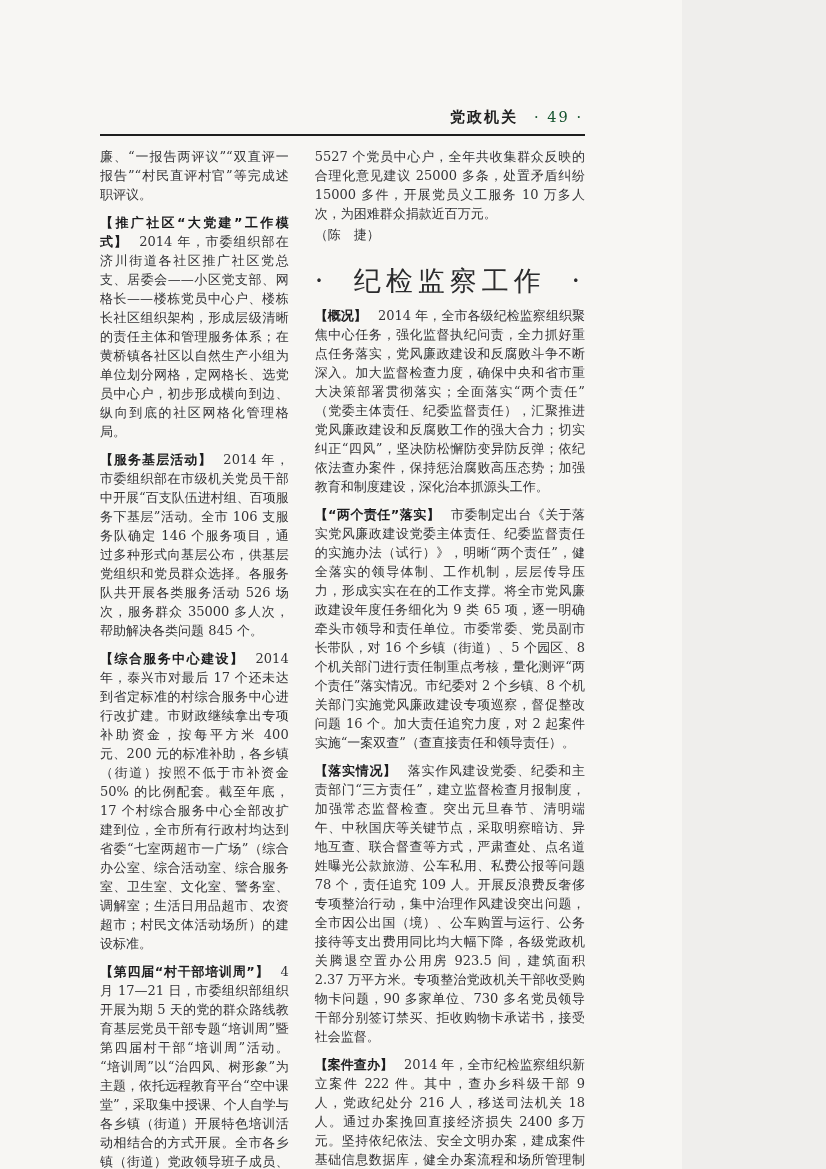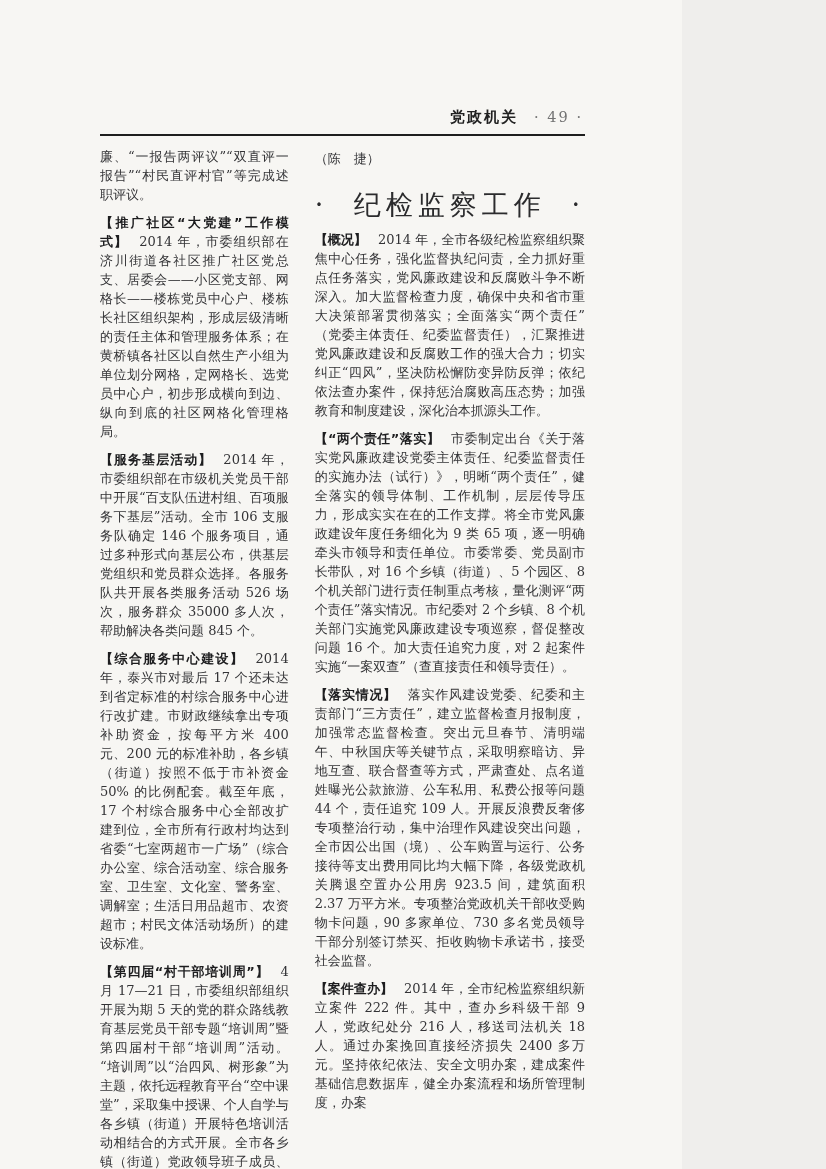--- a/index.html
+++ b/index.html
@@ -29,21 +29,21 @@
   .running-head .section-label{
     font-family:"DejaVu Sans","Liberation Sans",sans-serif;
     font-weight:bold;
     font-size:15px;
     letter-spacing:2px;
     color:#222;
   }
   .running-head .page-number{
     font-size:14.5px;
     letter-spacing:2px;
-    color:#737373;
+    color:#14532d;
   }
   .head-rule{
     margin-top:7px;
     border:none;
     border-top:2px solid #1e1e1e;
     height:0;
   }
   
   .columns{
     margin-top:11px;
@@ -117,35 +117,36 @@
       <p class="entry">
         <span class="entry-title">【第四届“村干部培训周”】</span><span class="entry-text">4 月 17—21 日，市委组织部组织开展为期 5 天的党的群众路线教育基层党员干部专题“培训周”暨第四届村干部“培训周”活动。“培训周”以“治四风、树形象”为主题，依托远程教育平台“空中课堂”，采取集中授课、个人自学与各乡镇（街道）开展特色培训活动相结合的方式开展。全市各乡镇（街道）党政领导班子成员、村（社区）党员干部、大学生村官、基层站所和“两新”组织党员等 30000 余名基层党员干部接受培训。</span>
       </p>
 
       <p class="entry">
         <span class="entry-title">【党员中心户制度】</span><span class="entry-text">2014 年，市委组织部建立健全党员中心户教育培训、岗位承诺、联系服务等管理机制，形成规范完善的制度管理体系，全市 319 个行政村</span>
       </p>
     </div>
 
     <div class="col">
+      <p class="cont">5527 个党员中心户，全年共收集群众反映的合理化意见建议 25000 多条，处置矛盾纠纷 15000 多件，开展党员义工服务 10 万多人次，为困难群众捐款近百万元。</p>
 
       <p class="byline">（陈　捷）</p>
 
       <h2 class="chapter-heading">· 纪检监察工作 ·</h2>
 
       <p class="entry">
         <span class="entry-title">【概况】</span><span class="entry-text">2014 年，全市各级纪检监察组织聚焦中心任务，强化监督执纪问责，全力抓好重点任务落实，党风廉政建设和反腐败斗争不断深入。加大监督检查力度，确保中央和省市重大决策部署贯彻落实；全面落实“两个责任”（党委主体责任、纪委监督责任），汇聚推进党风廉政建设和反腐败工作的强大合力；切实纠正“四风”，坚决防松懈防变异防反弹；依纪依法查办案件，保持惩治腐败高压态势；加强教育和制度建设，深化治本抓源头工作。</span>
       </p>
 
       <p class="entry">
         <span class="entry-title">【“两个责任”落实】</span><span class="entry-text">市委制定出台《关于落实党风廉政建设党委主体责任、纪委监督责任的实施办法（试行）》，明晰“两个责任”，健全落实的领导体制、工作机制，层层传导压力，形成实实在在的工作支撑。将全市党风廉政建设年度任务细化为 9 类 65 项，逐一明确牵头市领导和责任单位。市委常委、党员副市长带队，对 16 个乡镇（街道）、5 个园区、8 个机关部门进行责任制重点考核，量化测评“两个责任”落实情况。市纪委对 2 个乡镇、8 个机关部门实施党风廉政建设专项巡察，督促整改问题 16 个。加大责任追究力度，对 2 起案件实施“一案双查”（查直接责任和领导责任）。</span>
       </p>
 
       <p class="entry">
-        <span class="entry-title">【落实情况】</span><span class="entry-text">落实作风建设党委、纪委和主责部门“三方责任”，建立监督检查月报制度，加强常态监督检查。突出元旦春节、清明端午、中秋国庆等关键节点，采取明察暗访、异地互查、联合督查等方式，严肃查处、点名道姓曝光公款旅游、公车私用、私费公报等问题 44 个，责任追究 109 人。开展反浪费反奢侈专项整治行动，集中治理作风建设突出问题，全市因公出国（境）、公车购置与运行、公务接待等支出费用同比均大幅下降，各级党政机关腾退空置办公用房 923.5 间，建筑面积 2.37 万平方米。专项整治党政机关干部收受购物卡问题，90 多家单位、730 多名党员领导干部分别签订禁买、拒收购物卡承诺书，接受社会监督。</span>
+        <span class="entry-title">【落实情况】</span><span class="entry-text">落实作风建设党委、纪委和主责部门“三方责任”，建立监督检查月报制度，加强常态监督检查。突出元旦春节、清明端午、中秋国庆等关键节点，采取明察暗访、异地互查、联合督查等方式，严肃查处、点名道姓曝光公款旅游、公车私用、私费公报等问题 78 个，责任追究 109 人。开展反浪费反奢侈专项整治行动，集中治理作风建设突出问题，全市因公出国（境）、公车购置与运行、公务接待等支出费用同比均大幅下降，各级党政机关腾退空置办公用房 923.5 间，建筑面积 2.37 万平方米。专项整治党政机关干部收受购物卡问题，90 多家单位、730 多名党员领导干部分别签订禁买、拒收购物卡承诺书，接受社会监督。</span>
       </p>
 
       <p class="entry">
         <span class="entry-title">【案件查办】</span><span class="entry-text">2014 年，全市纪检监察组织新立案件 222 件。其中，查办乡科级干部 9 人，党政纪处分 216 人，移送司法机关 18 人。通过办案挽回直接经济损失 2400 多万元。坚持依纪依法、安全文明办案，建成案件基础信息数据库，健全办案流程和场所管理制度，办案</span>
       </p>
     </div>
 
   </div>
 </div>
 

